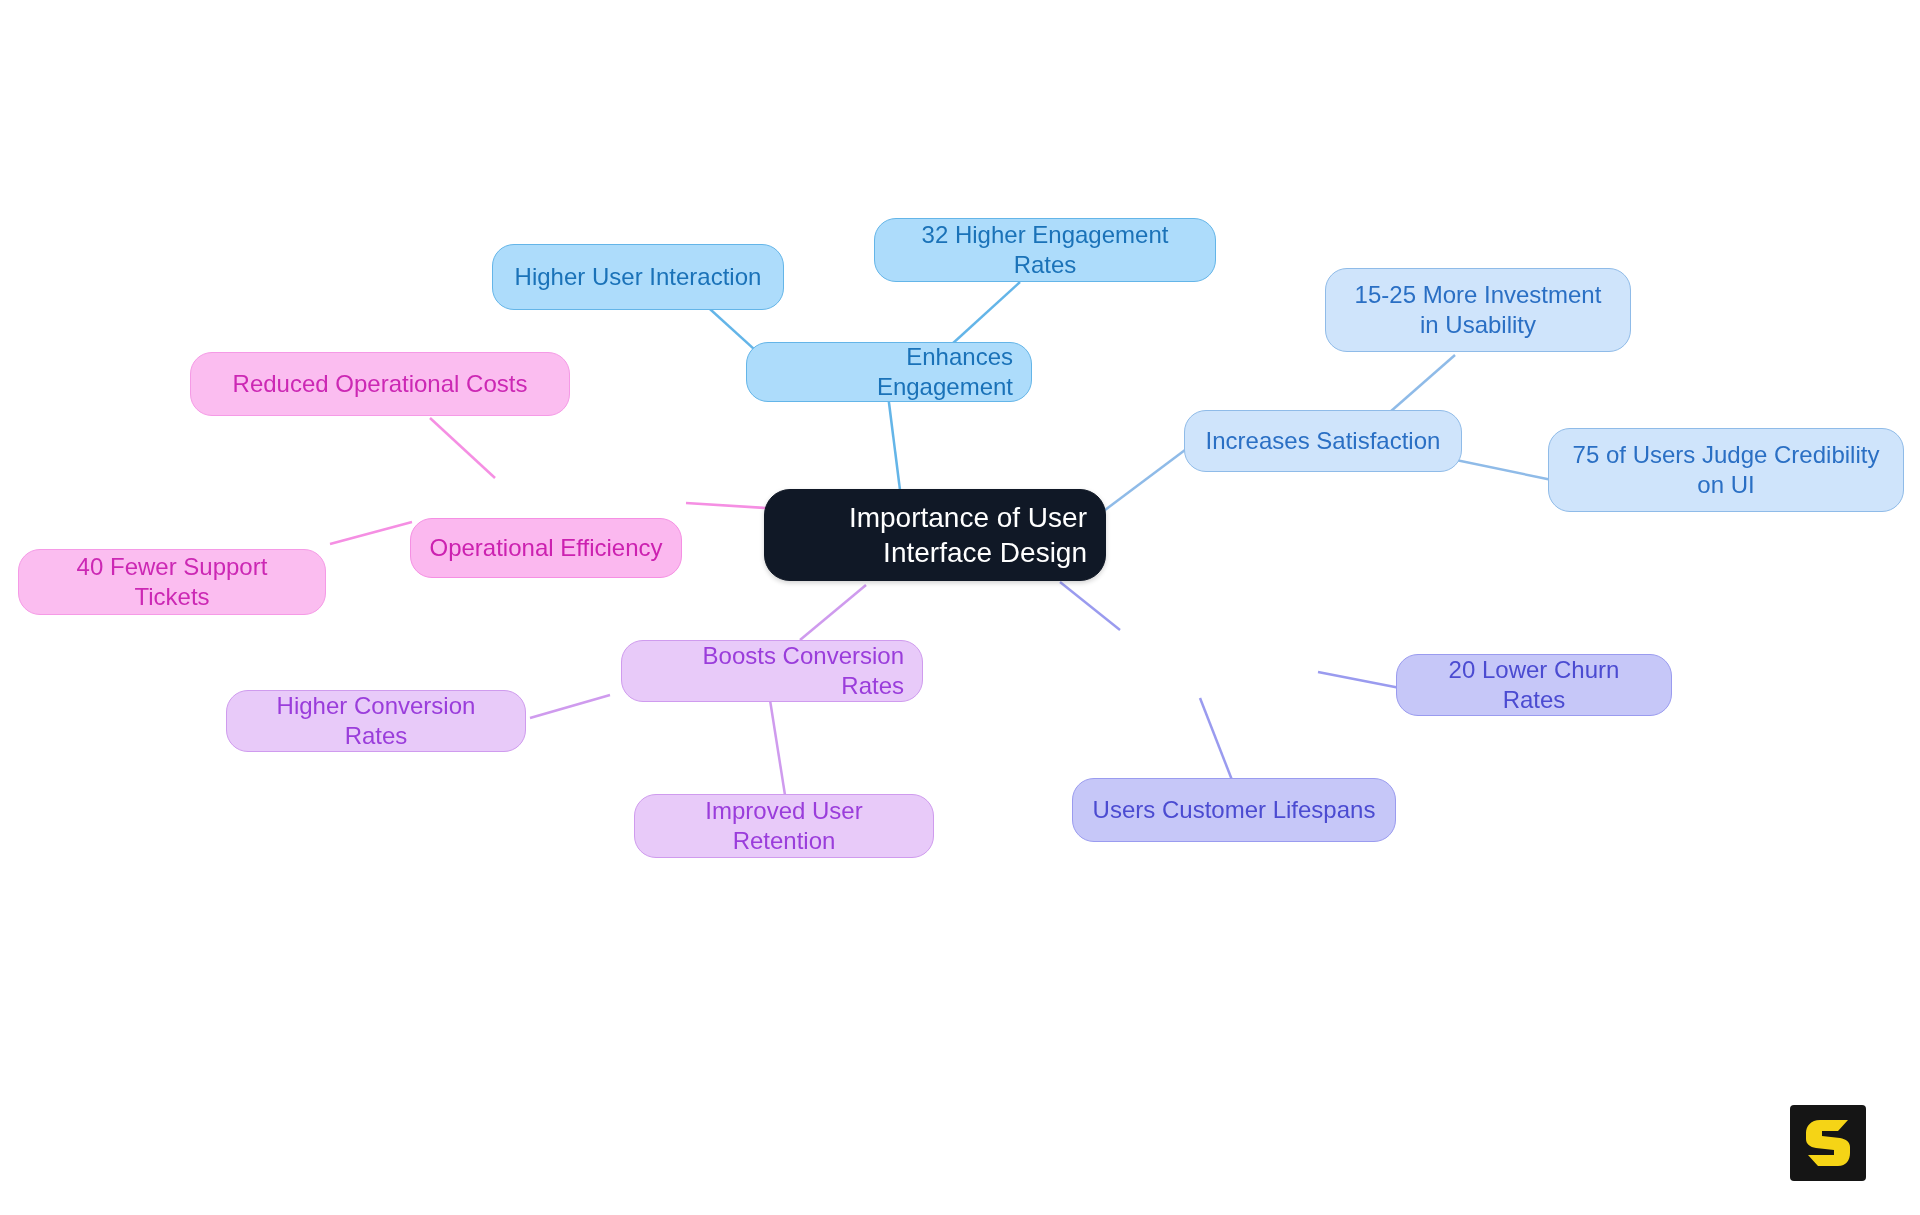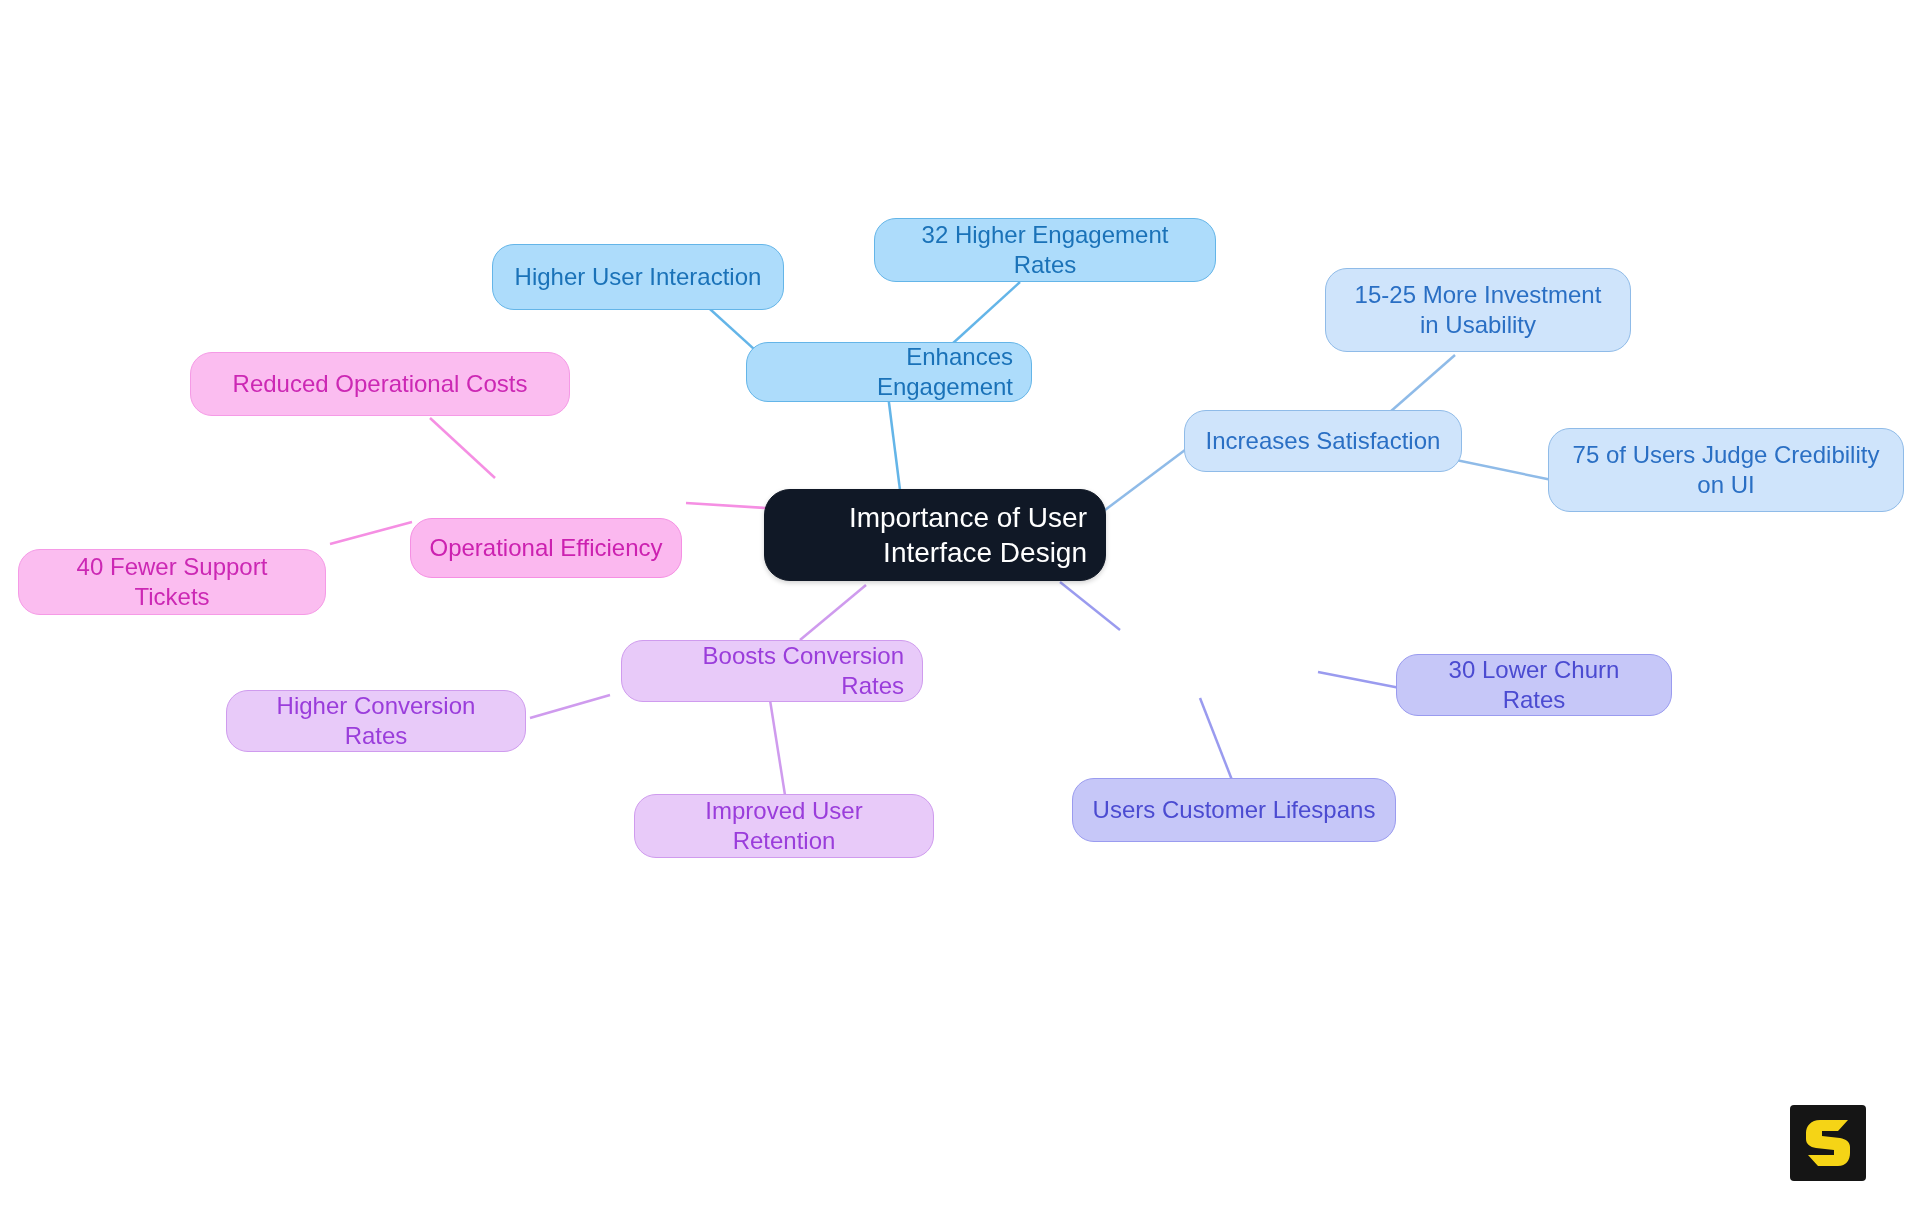--- a/index.html
+++ b/index.html
@@ -174,21 +174,21 @@
 
   <div class="node c-pink-light" style="left:18px; top:510px; width:308px; height:66px;margin-top:39px;">40 Fewer Support Tickets</div>
 
   <div class="node c-violet" style="left:621px; top:640px; width:302px; height:62px;text-align:right;">Boosts Conversion Rates</div>
 
   <div class="node c-violet" style="left:226px; top:690px; width:300px; height:62px;">Higher Conversion Rates</div>
 
   <div class="node c-violet" style="left:634px; top:794px; width:300px; height:64px;">Improved User Retention</div>
 
 
-  <div class="node c-peri" style="left:1396px; top:654px; width:276px; height:62px;">30 Lower Churn Rates</div>
+  <div class="node c-peri" style="left:1396px; top:654px; width:276px; height:62px;">20 Lower Churn Rates</div>
 
   <div class="node c-peri" style="left:1072px; top:778px; width:324px; height:64px;">Users Customer Lifespans</div>
 
   <div id="logo">
     <svg width="48" height="52" viewBox="0 0 48 52" xmlns="http://www.w3.org/2000/svg">
       <path d="M44 3 L16 3 C7 3 2 9 2 16 L2 22 C2 27 6 30 12 31 L30 33 L30 38 L4 38 L14 49 L34 49 C42 49 46 43 46 36 L46 30 C46 25 42 22 36 21 L18 19 L18 14 L34 14 Z" fill="#f5d416"></path>
     </svg>
   </div>
 
 </div>

